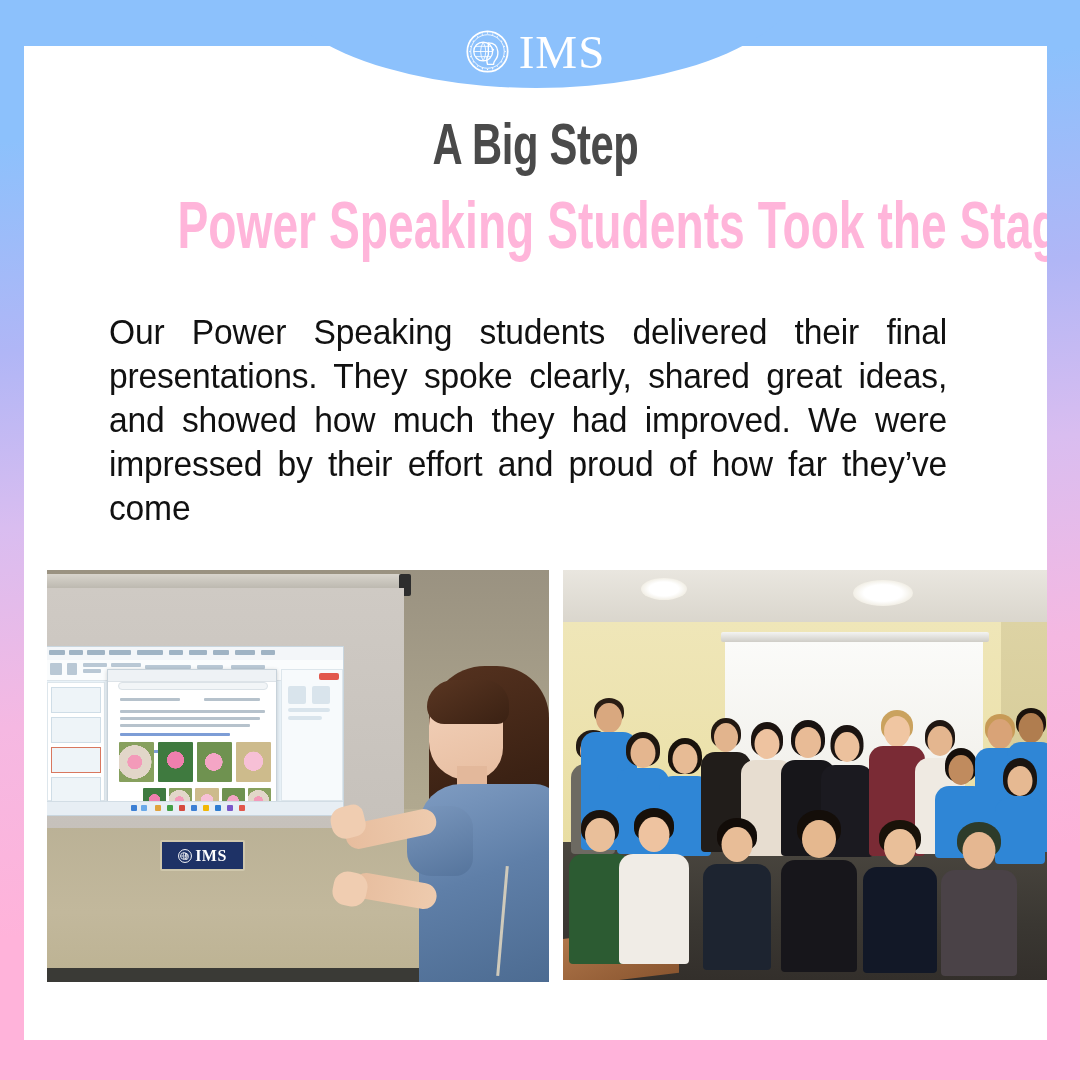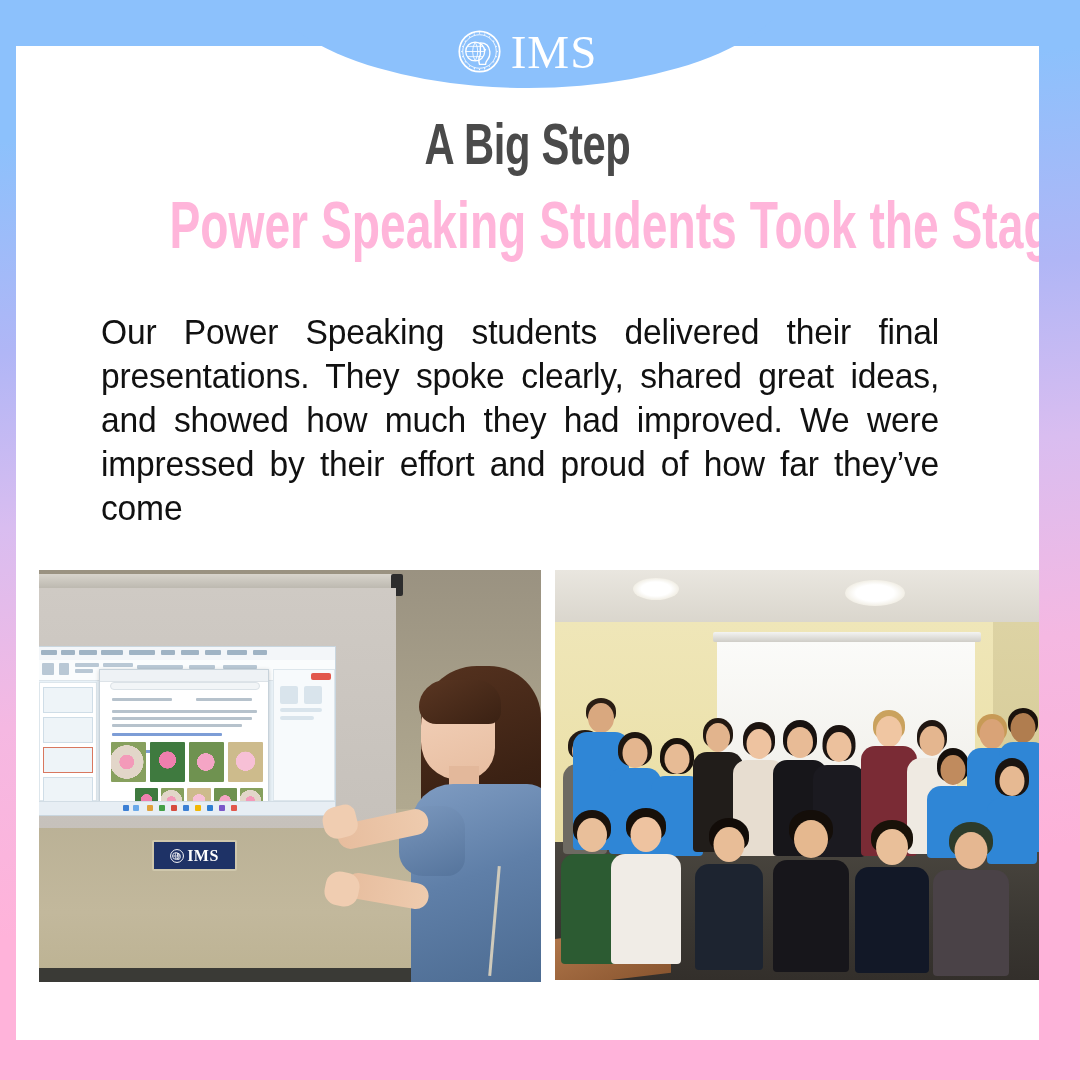--- a/index.html
+++ b/index.html
@@ -20,21 +20,21 @@
         #b0b6f6 30%,
         #d9bdf0 45%,
         #f5b8e2 62%,
         #ffb3da 80%,
         #ffb3da 100%);
   }
 
   
   #card{
     position:absolute;
-    left:16px; top:20px;
+    left:24px; top:20px;
     width:1023px; height:1020px;
     background:#ffffff;
     overflow:hidden;
   }
 
   
   #header-band{
     position:absolute;
     left:0; top:0;
     width:1023px; height:26px;

